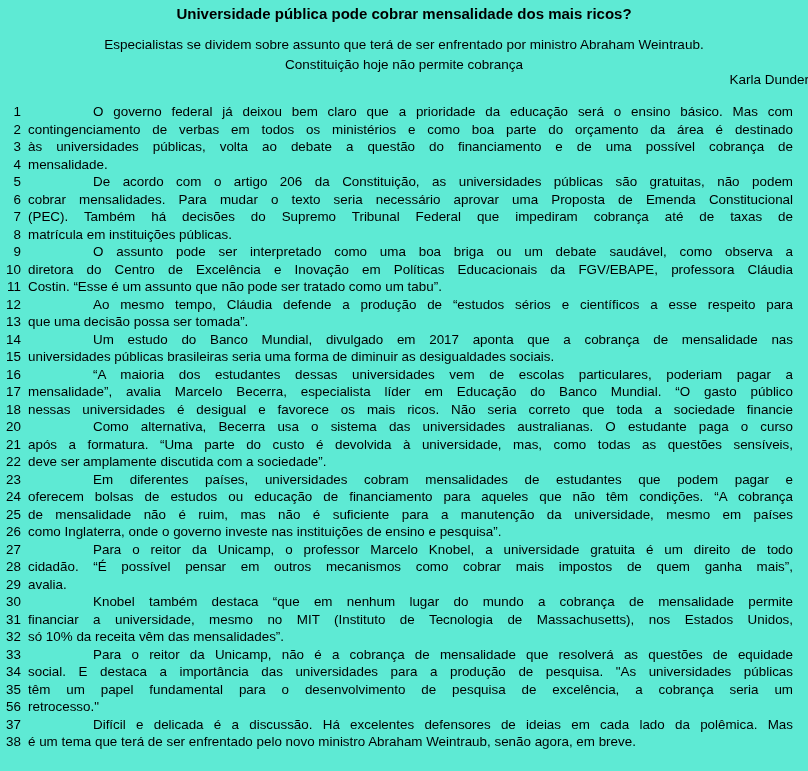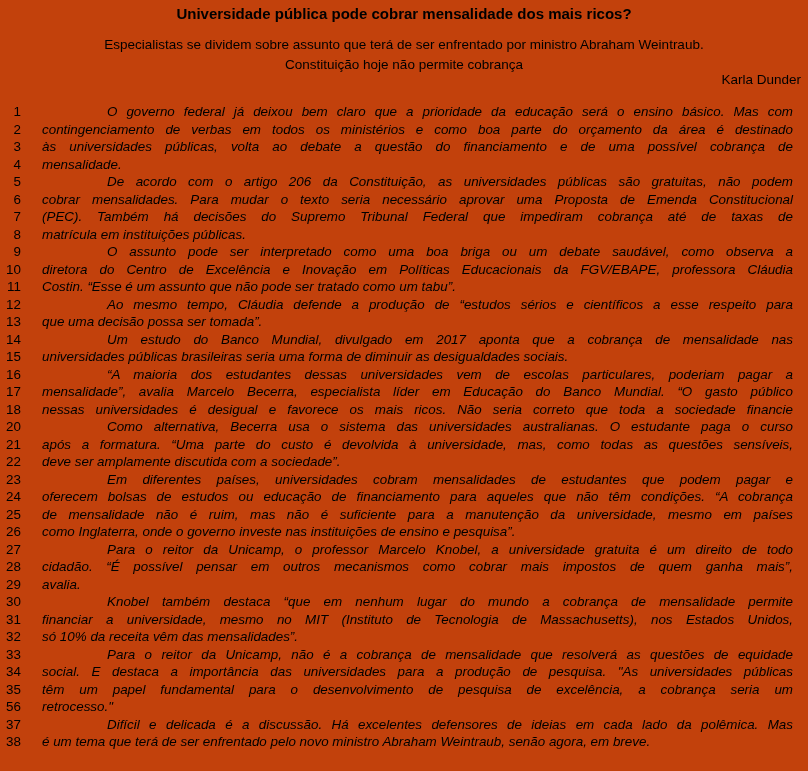--- a/index.html
+++ b/index.html
@@ -1,66 +1,65 @@
 <!DOCTYPE html>
 <html><head>
 <meta charset="utf-8">
 <style>
   html, body { margin: 0; padding: 0; background: #ffffff; }
   .page {
     position: relative;
     width: 808px;
     height: 771px;
-    background: #c2410c;
+    background: #5eead4;
     color: #000000;
     font-family: "Liberation Sans", sans-serif;
     overflow: hidden;
   }
   .title {
     position: absolute;
     top: 5px; left: 0; width: 100%;
     text-align: center;
     font-size: 15px;
     font-weight: bold;
   }
   .subtitle {
     position: absolute;
     top: 35px; left: 0; width: 100%;
     text-align: center;
     font-size: 13.5px;
     line-height: 20px;
   }
   .author {
     position: absolute;
-    top: 72px; left: 8px; width: 793px;
+    top: 72px; left: 16px; width: 793px;
     text-align: right;
     font-size: 13.5px;
   }
   .body-text {
     position: absolute;
     top: 103px; left: 0; width: 793px;
   }
   .line-row {
     display: flex;
     height: 17.5px;
     line-height: 17.5px;
     font-size: 13.4px;
   }
   .num {
     flex: none;
     width: 21px;
     text-align: right;
   }
   .txt {
     flex: 1;
-    margin-left: 21px;
+    margin-left: 7px;
     text-align: justify;
     text-align-last: left;
     white-space: nowrap;
-    font-style: italic;
   }
   .txt.just { text-align-last: justify; white-space: normal; }
   .txt.ind { padding-left: 65px; }
 </style>
 </head>
 <body>
 
 <div class="page">
   <div class="title">Universidade pública pode cobrar mensalidade dos mais ricos?</div>
   <div class="subtitle">

